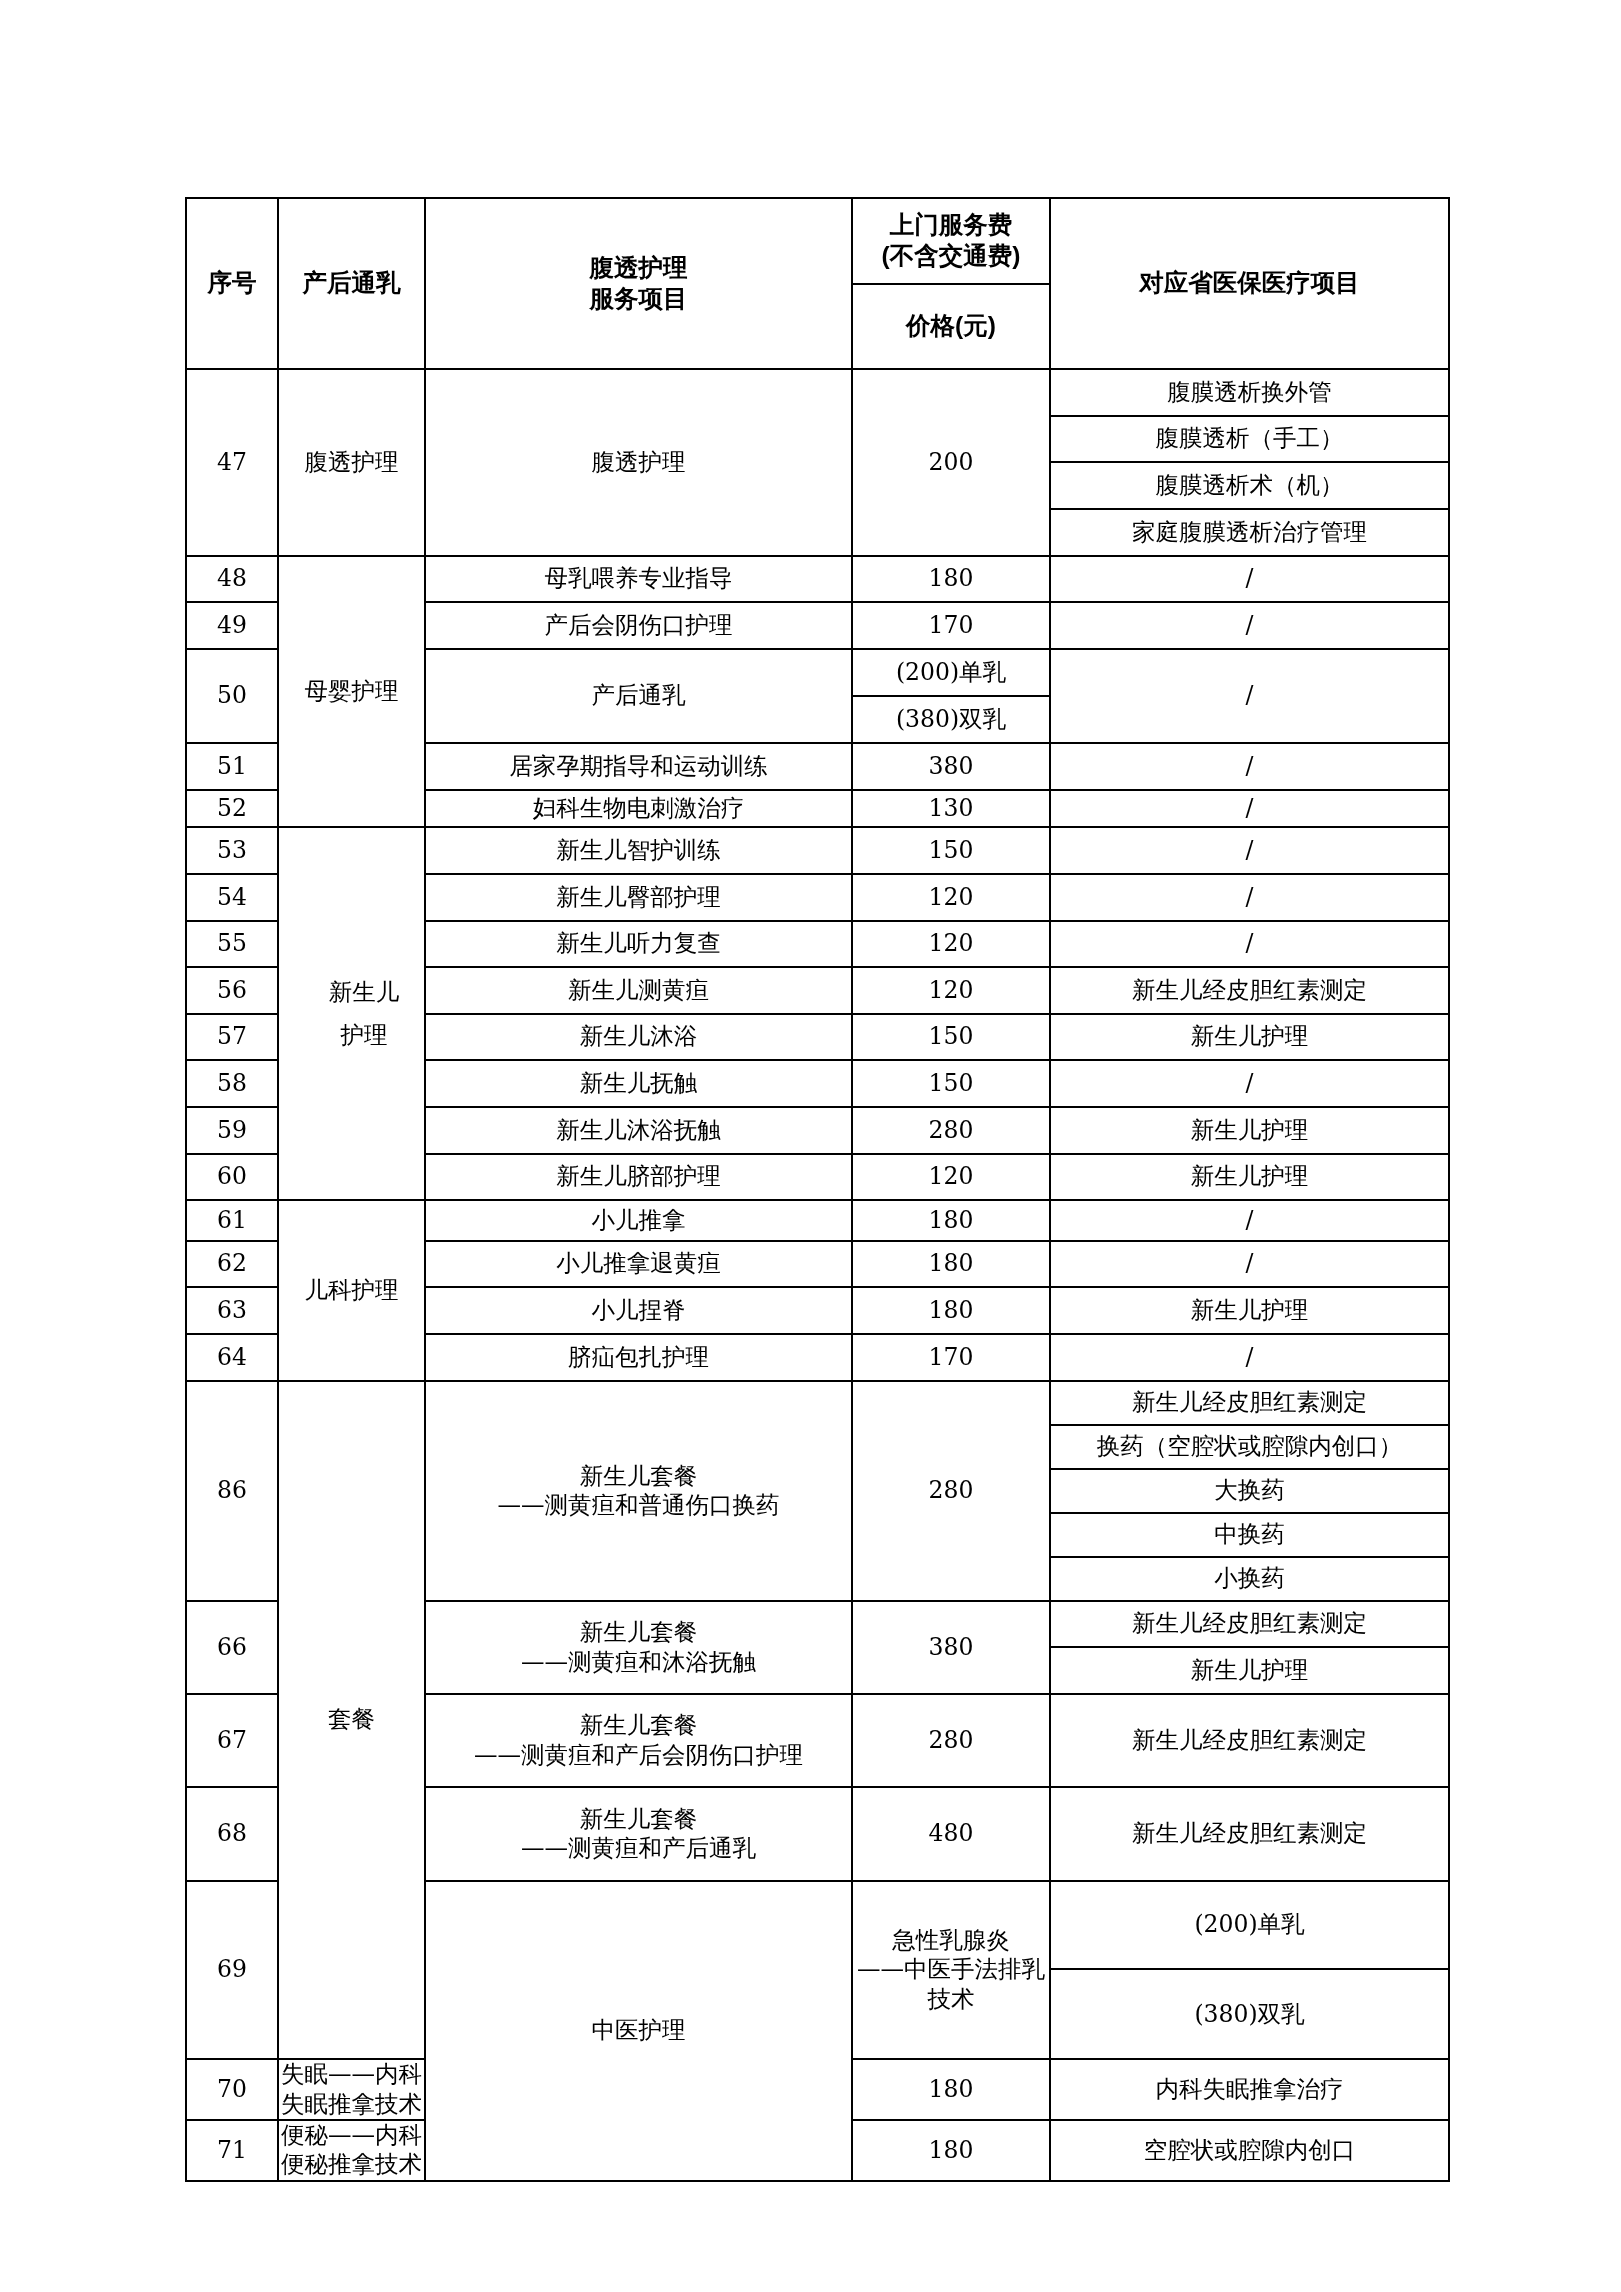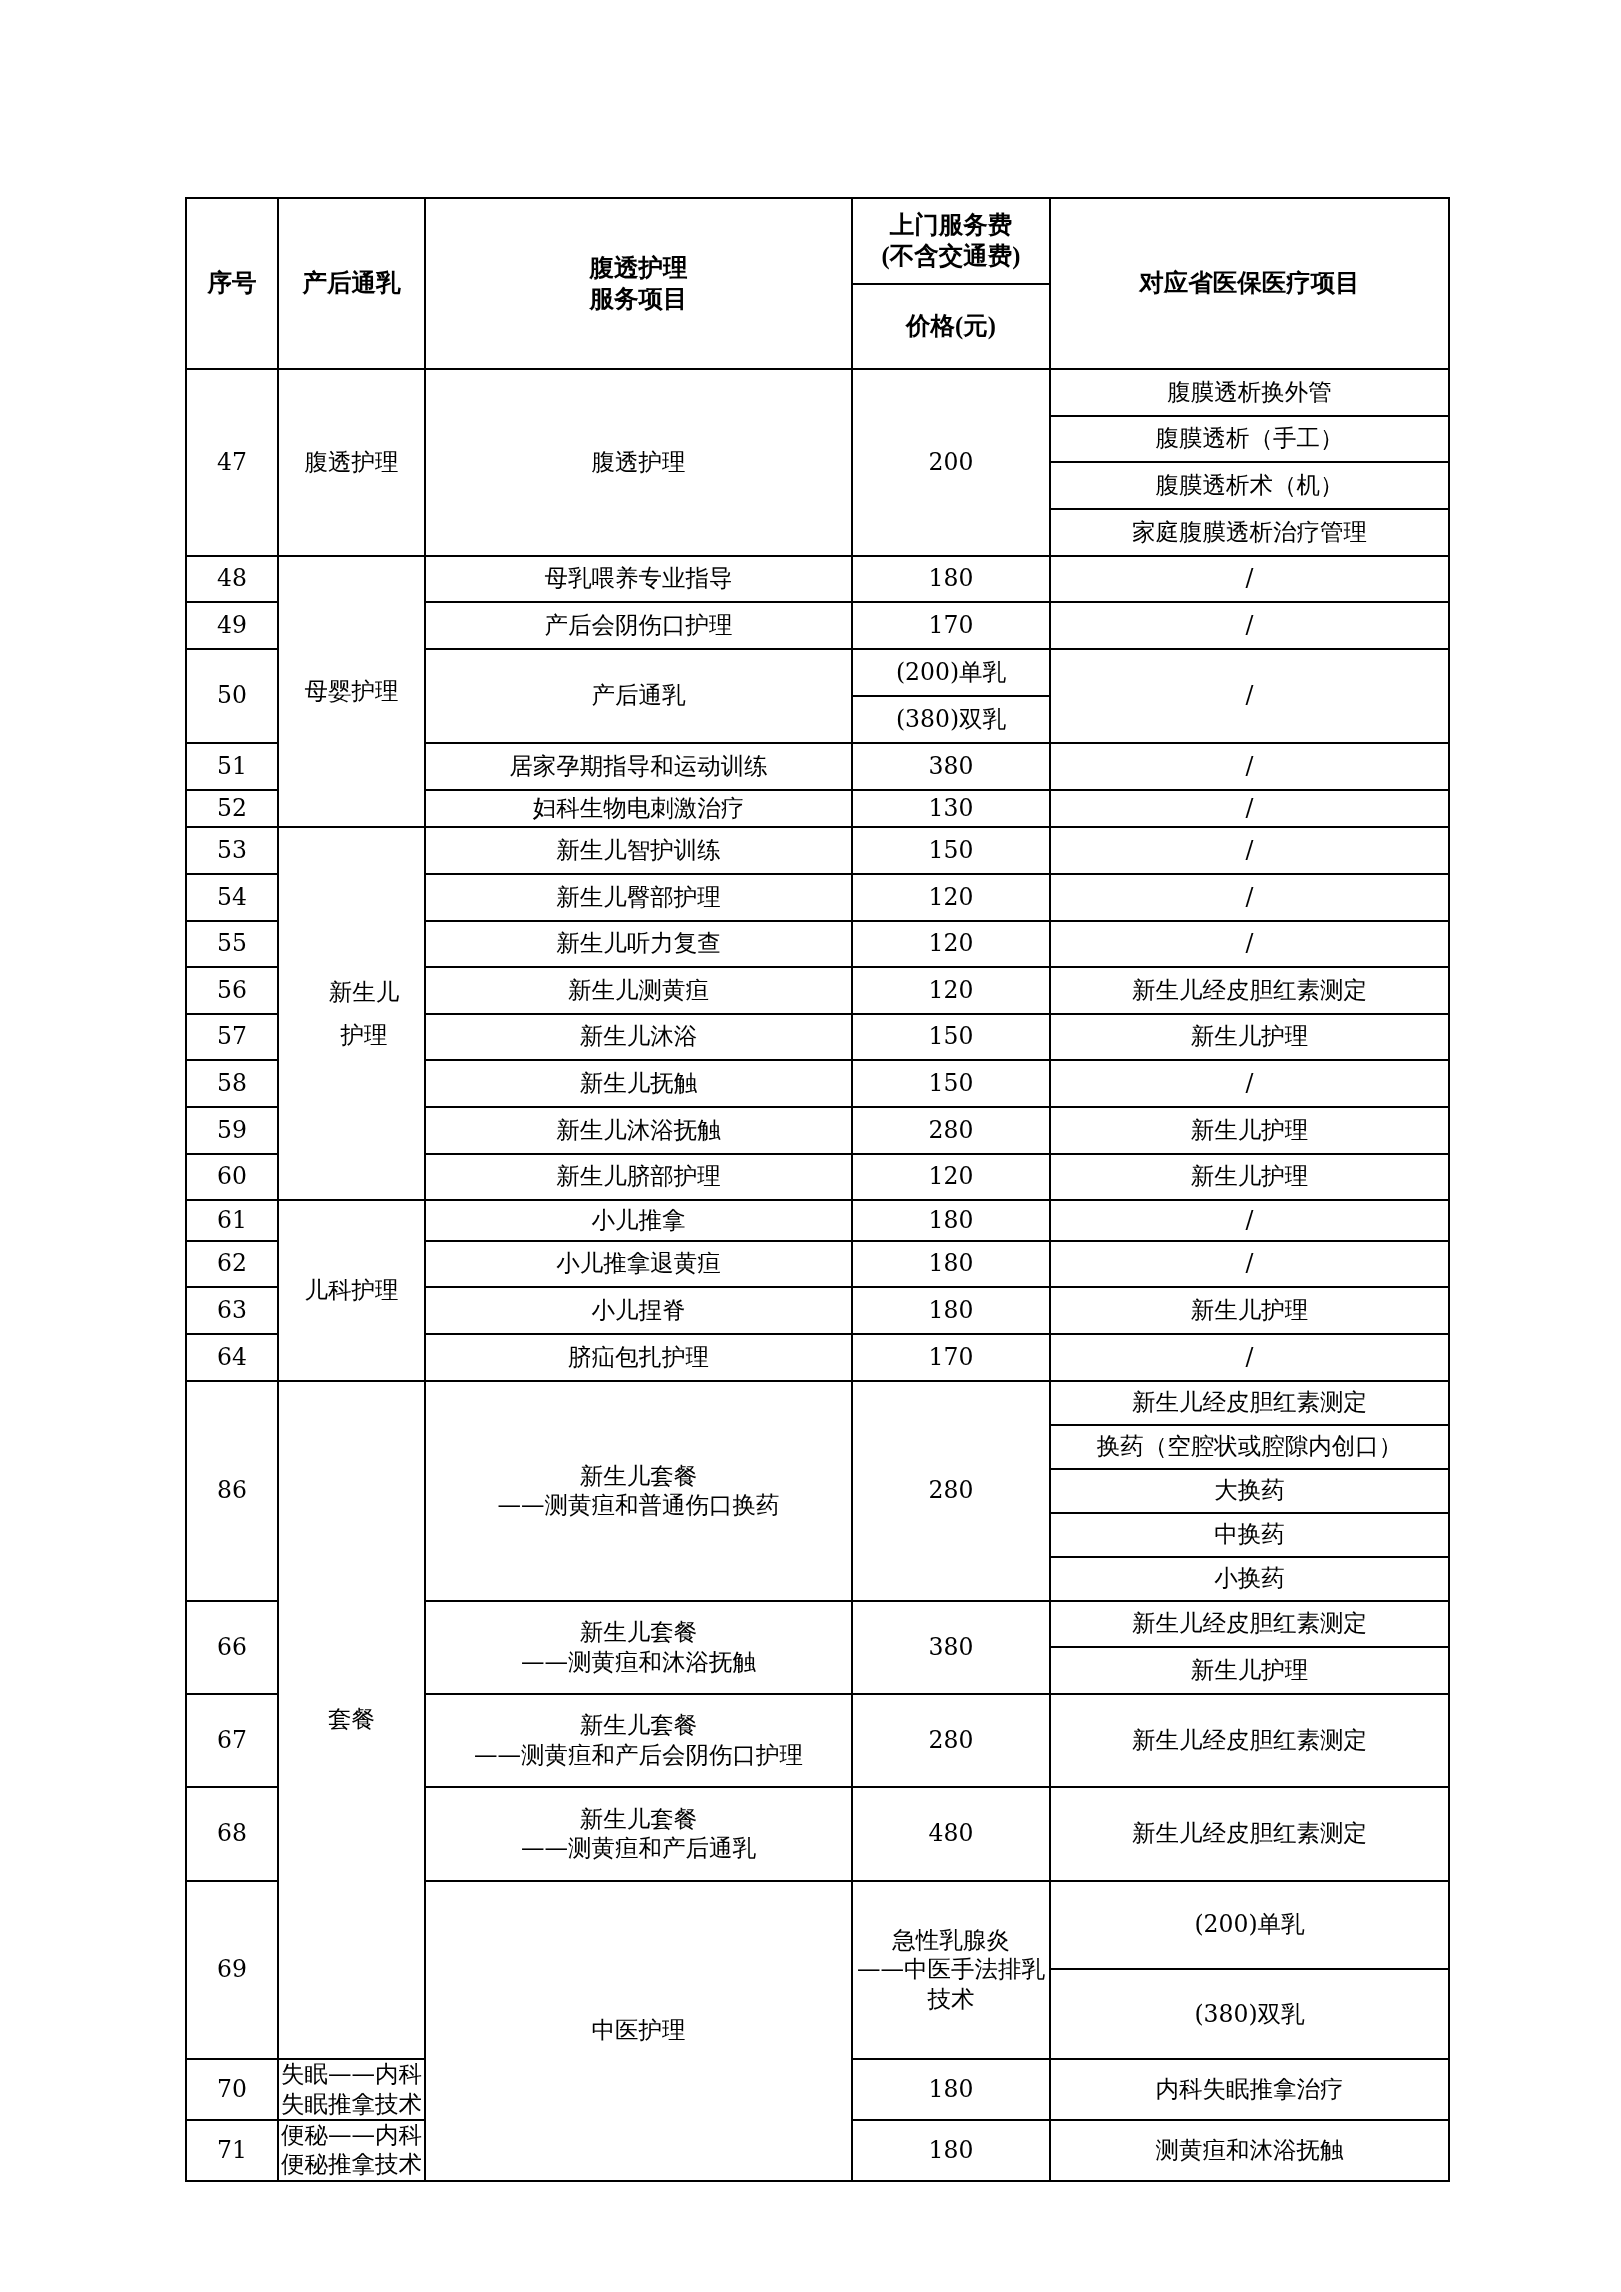--- a/index.html
+++ b/index.html
@@ -2,21 +2,21 @@
 <html><head>
 <meta charset="utf-8">
 <style>
   html, body { margin: 0; padding: 0; background: #ffffff; }
   body { width: 1621px; height: 2293px; position: relative; overflow: hidden;
          font-family: "DejaVu Serif", "Liberation Serif", serif; color: #000; }
   #tbl { position: absolute; left: 185px; top: 197px; width: 1263px; border-collapse: collapse;
          table-layout: fixed; border: 2.9px solid #000; }
   #tbl td, #tbl th { border: 2px solid #000; text-align: center; vertical-align: middle;
          padding: 0; font-size: 23.5px; line-height: 1.25; font-weight: normal; overflow: hidden; }
-  #tbl th { font-weight: bold; font-family: Liberation Serif, serif; font-size: 24.5px; }
+  #tbl th { font-weight: bold; font-family: Liberation Sans, sans-serif; font-size: 24.5px; }
   .line { display: block; }
   .cat { line-height: 1.8; margin-left: 25px; }
 </style>
 </head>
 <body>
 
 <table id="tbl">
   <colgroup>
     <col style="width:92px">
       <col style="width:147px">
@@ -262,17 +262,17 @@
     <td>70</td>
     <td>失眠——内科失眠推拿技术</td>
     <td>180</td>
     <td>内科失眠推拿治疗</td>
   </tr>
 
   <tr style="height:47px">
     <td>71</td>
     <td>便秘——内科便秘推拿技术</td>
     <td>180</td>
-    <td>测黄疸和沐浴抚触</td>
+    <td>空腔状或腔隙内创口</td>
   </tr>
 </tbody>
   </table>
 
 
 </body></html>

